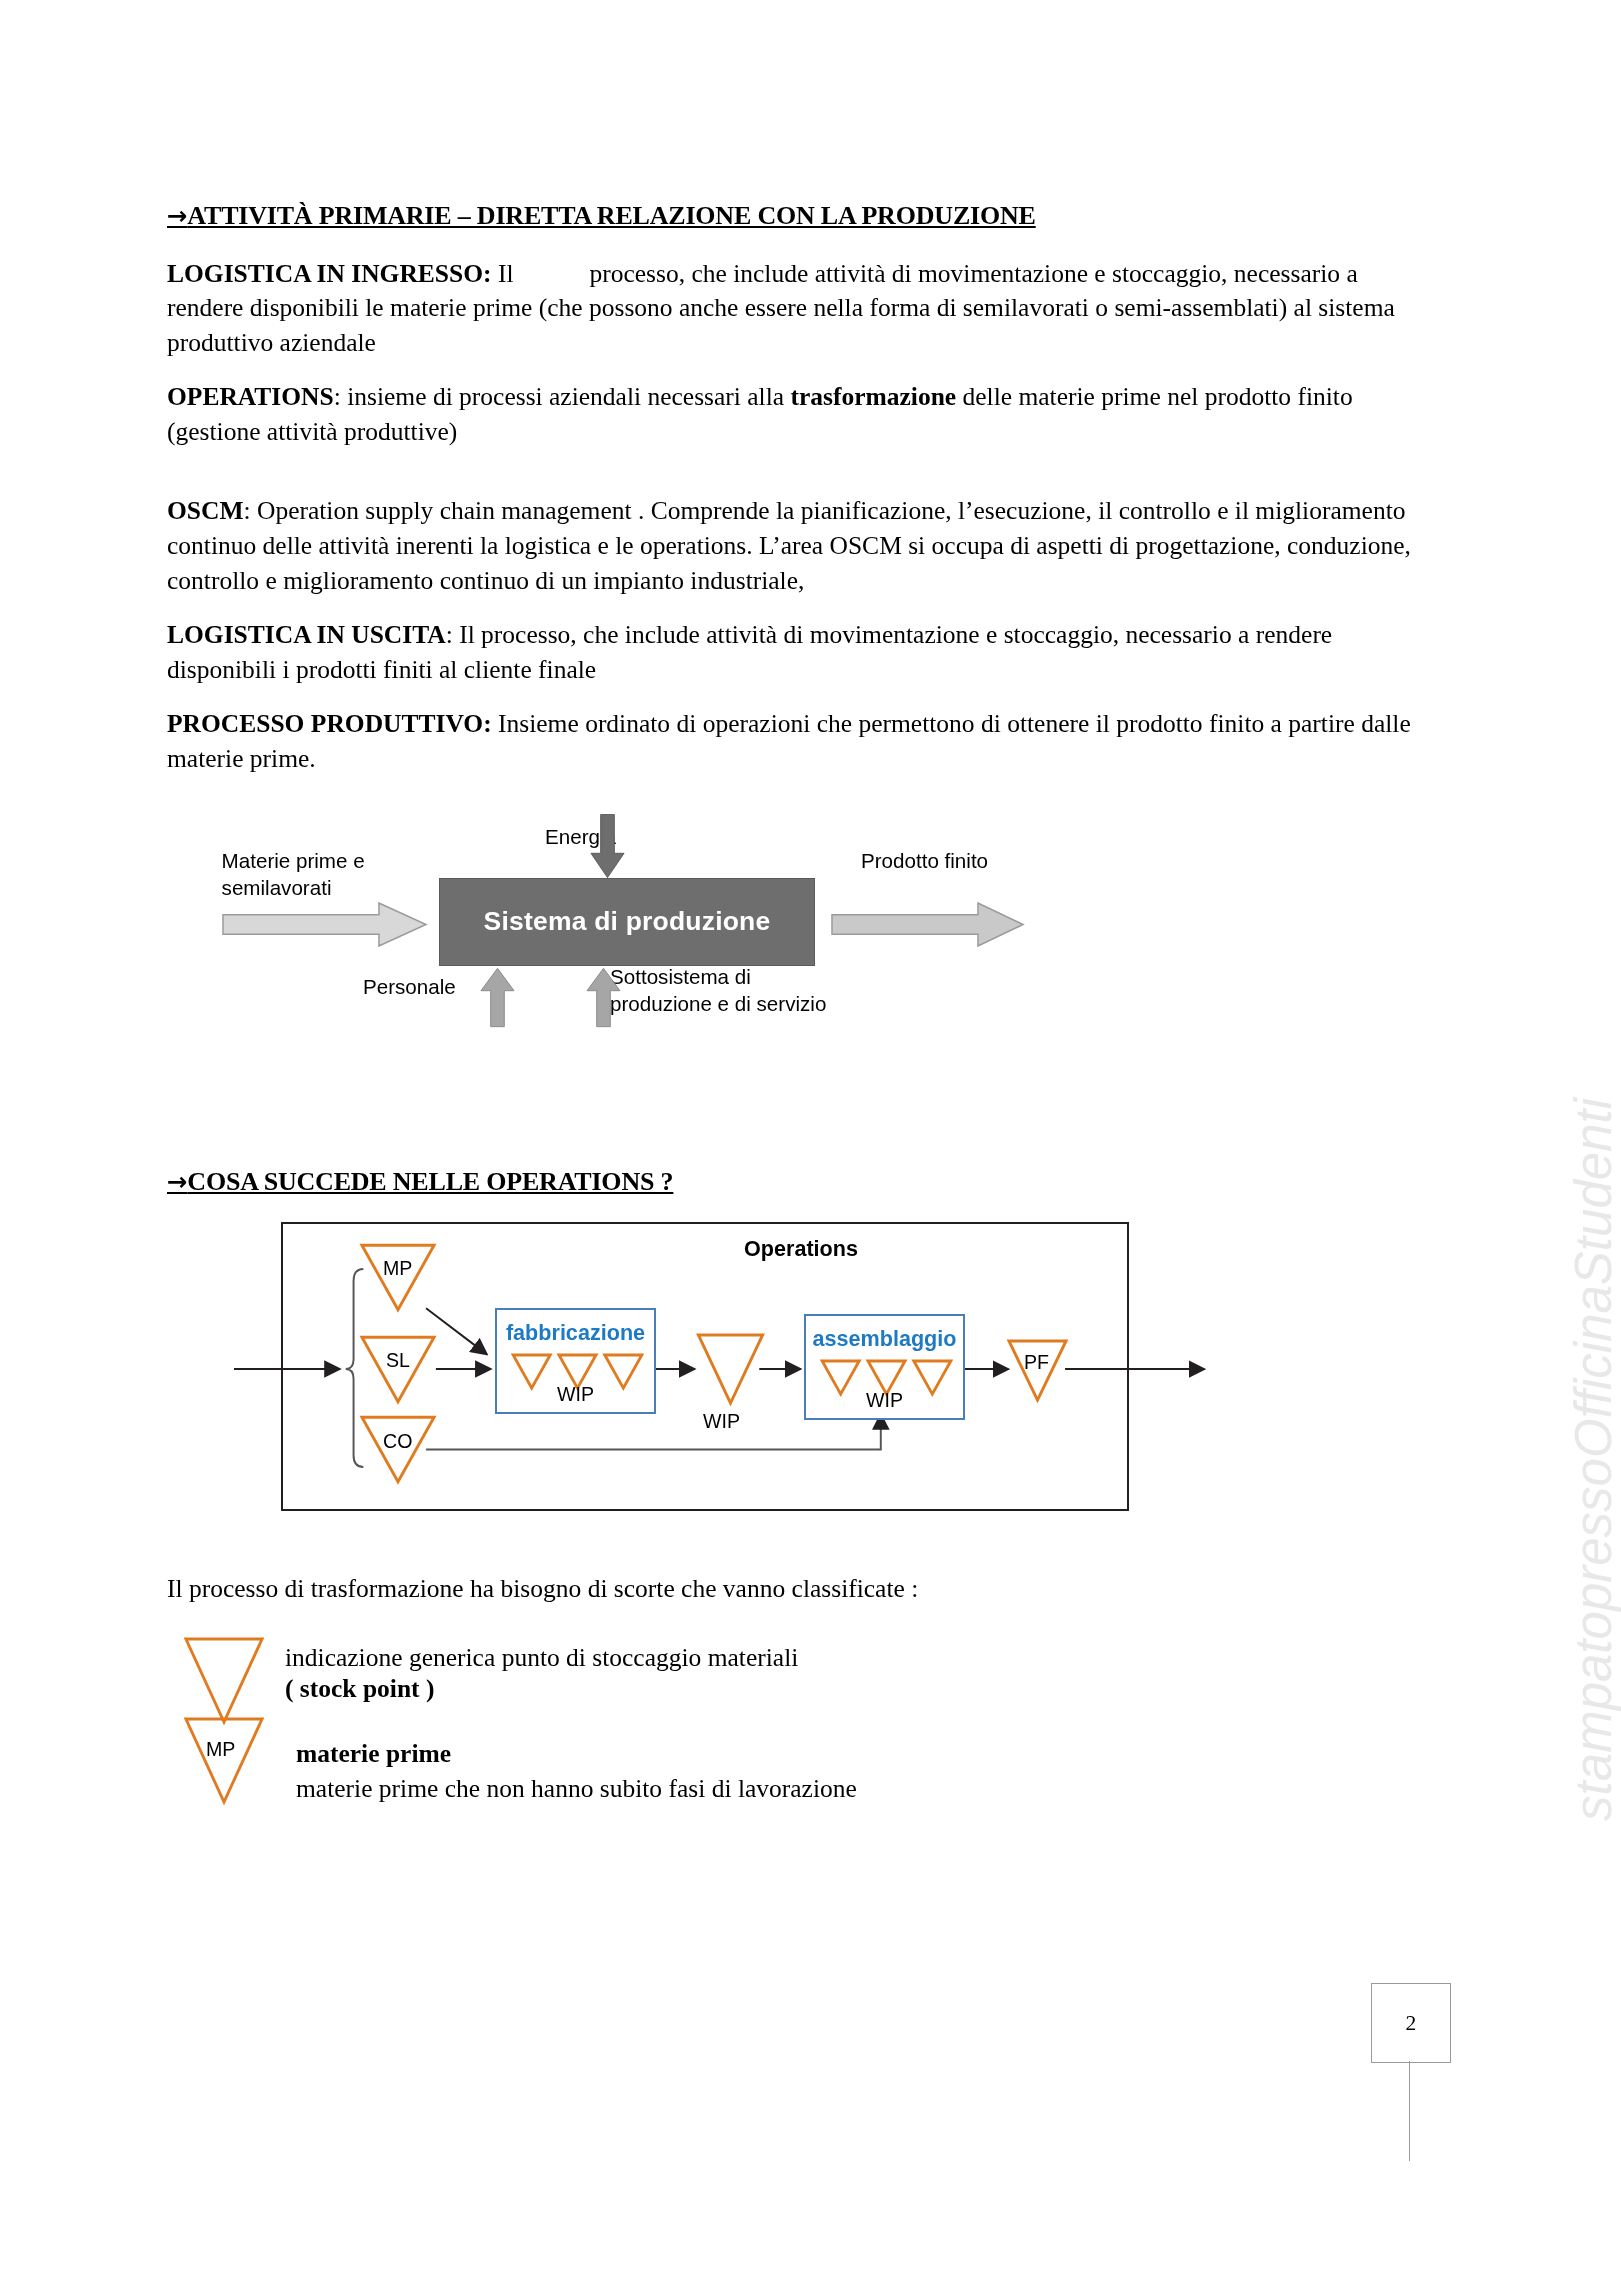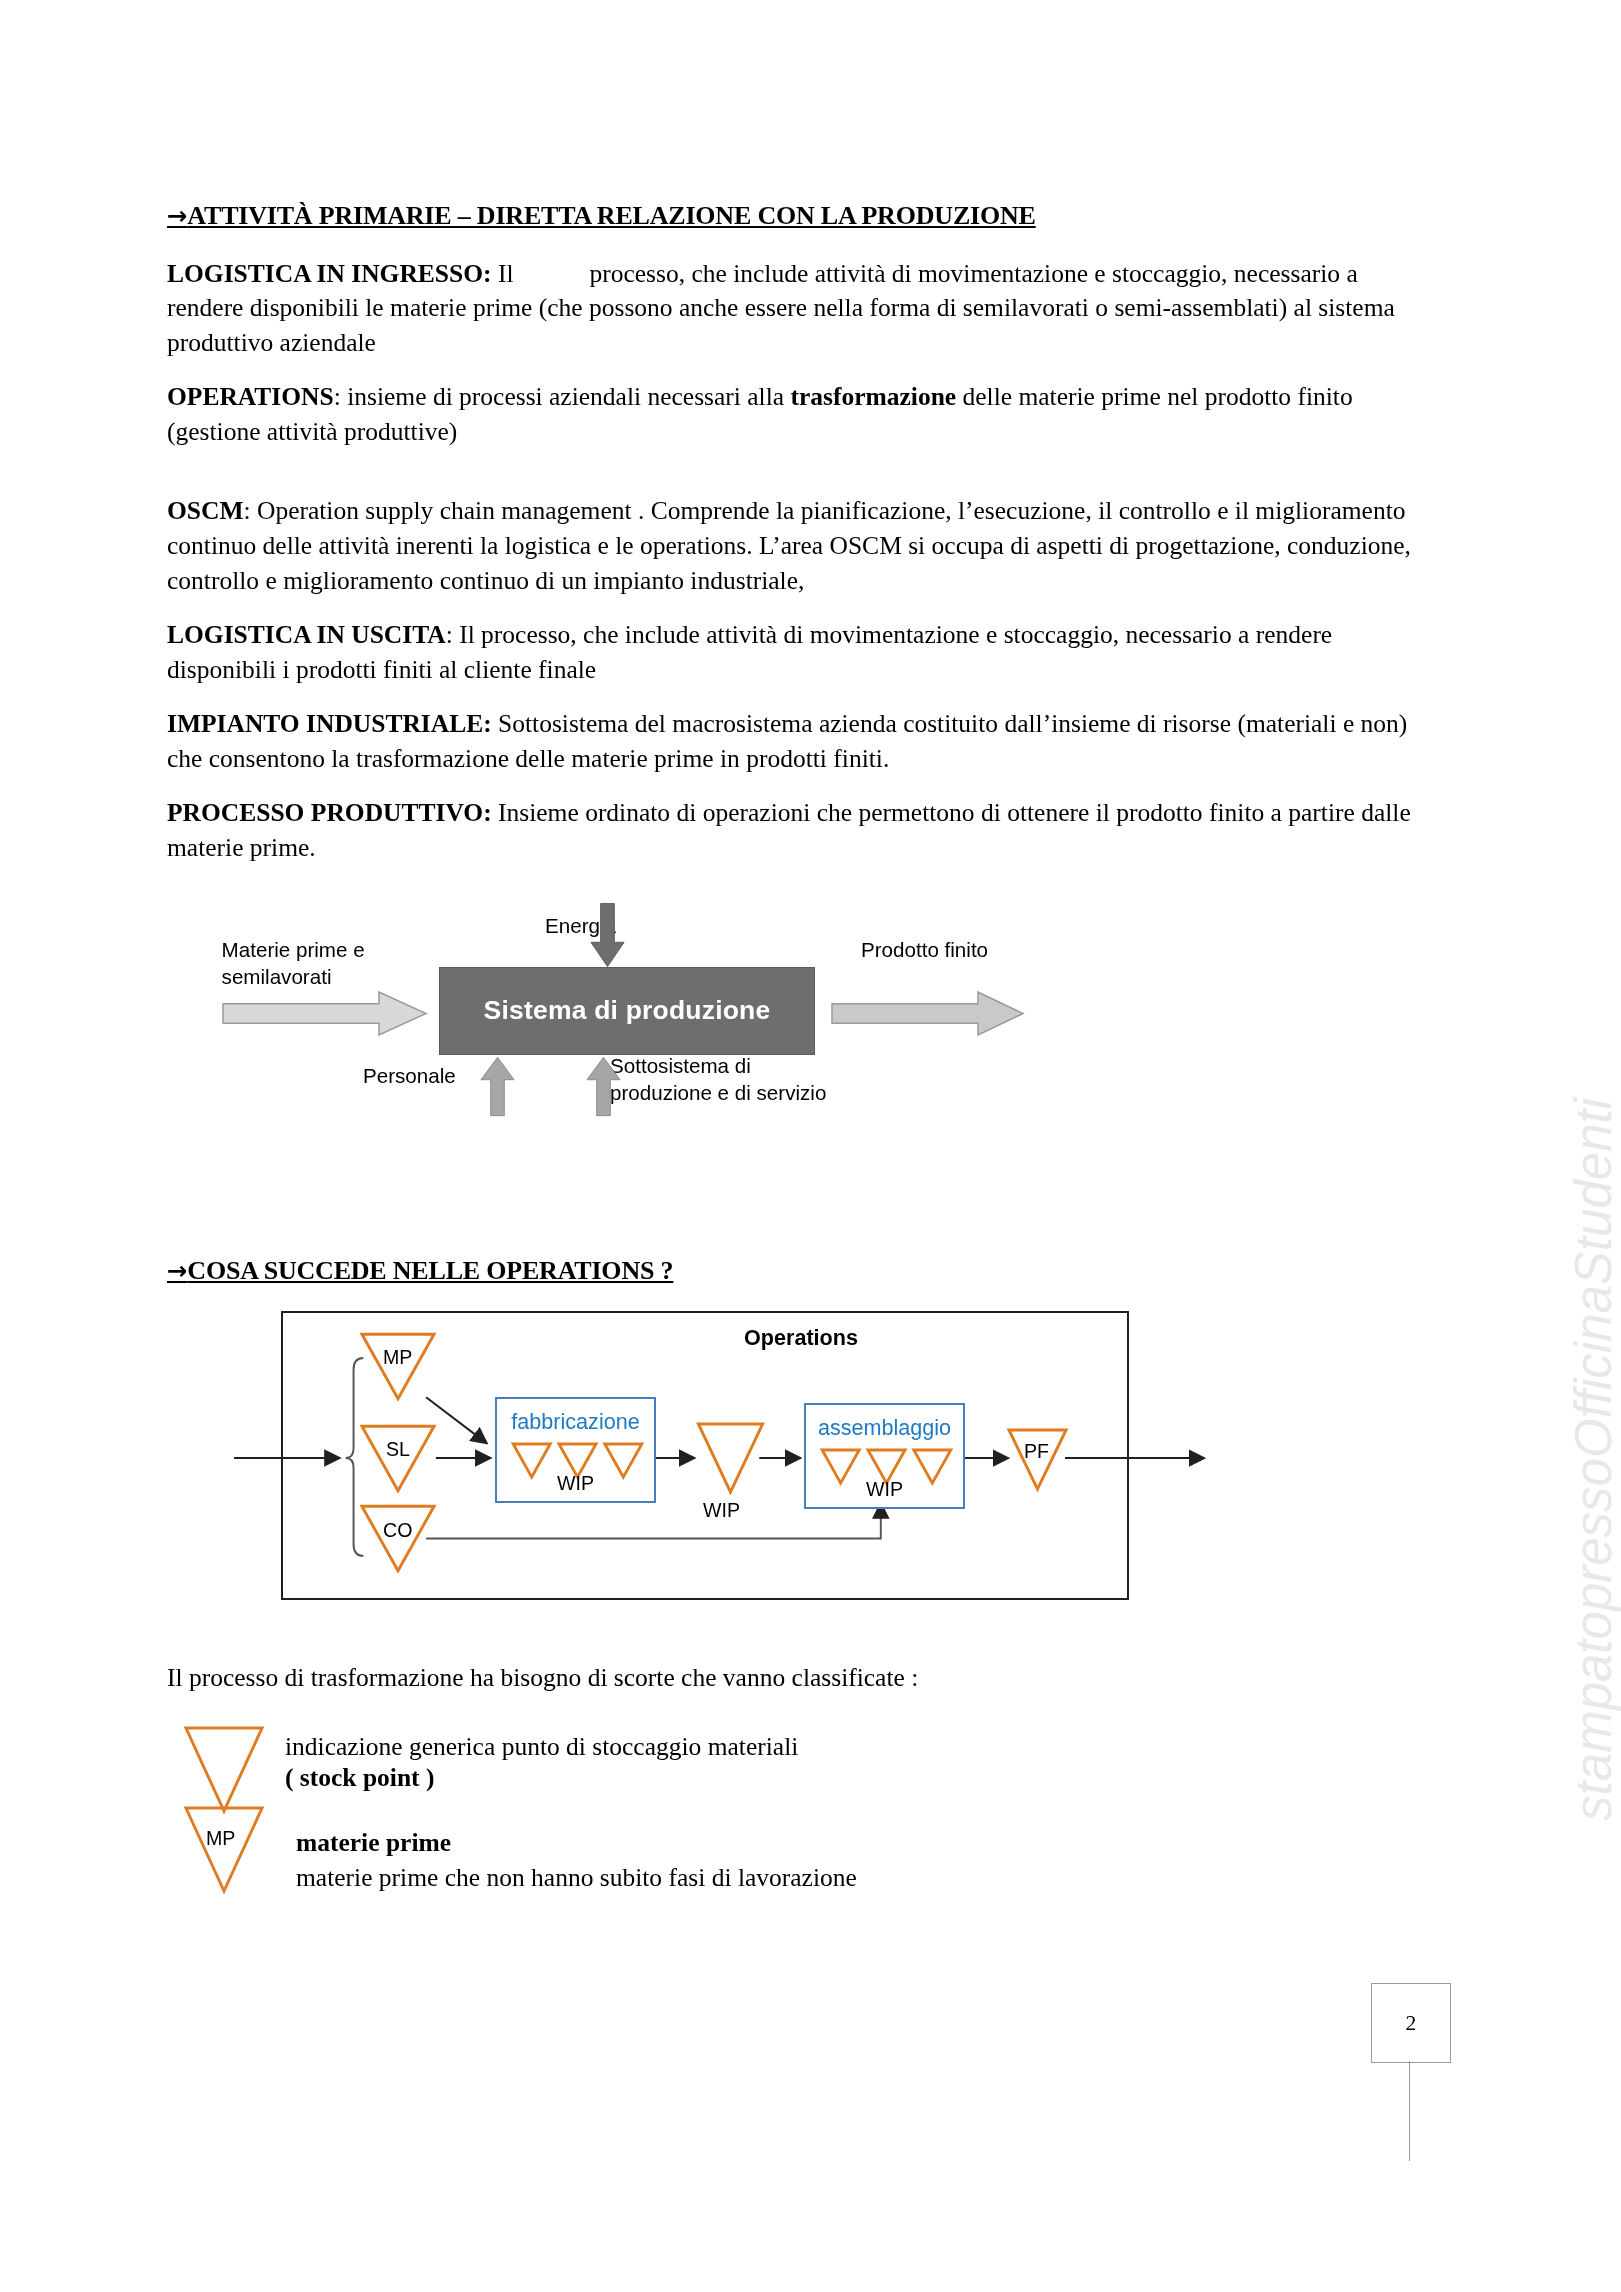--- a/index.html
+++ b/index.html
@@ -139,21 +139,21 @@
     position: absolute;
     border: 2px solid #4a7ebb;
     box-sizing: border-box;
     background: #ffffff;
   }
   .procbox .pname {
     position: absolute;
     left: 0; right: 0; top: 9.8px;
     text-align: center;
     color: #1f7ac4;
-    font-weight: normal;
+    font-weight: bold;
     font-size: 21.6px;
   }
   .procbox .wiplbl {
     position: absolute;
     left: 0; right: 0; bottom: 5.9px;
     text-align: center;
     color: #000;
     font-size: 19.6px;
   }
 
@@ -236,23 +236,20 @@
     </p>
 
     <p class="para gap-before">
       <span class="b">OSCM</span><span>: Operation supply chain management . Comprende la pianificazione, l’esecuzione, il controllo e il miglioramento continuo delle attività inerenti la logistica e le operations. L’area OSCM si occupa di aspetti di progettazione, conduzione, controllo e miglioramento continuo di un impianto industriale,</span>
     </p>
 
     <p class="para">
       <span class="b">LOGISTICA IN USCITA</span><span>: Il processo, che include attività di movimentazione e stoccaggio, necessario a rendere disponibili i prodotti finiti al cliente finale</span>
     </p>
 
-    <p class="para">
-      <span class="b">IMPIANTO INDUSTRIALE:</span><span> Sottosistema del macrosistema azienda costituito dall’insieme di risorse (materiali e non) che consentono la trasformazione delle materie prime in prodotti finiti.</span>
-    </p>
 
     <p class="para">
       <span class="b">PROCESSO PRODUTTIVO:</span><span> Insieme ordinato di operazioni che permettono di ottenere il prodotto finito a partire dalle materie prime.</span>
     </p>
 
     <div class="diagram1">
 
       <div class="d1-lbl lbl-energia">Energia</div>
 
       <div class="d1-lbl lbl-materie">

